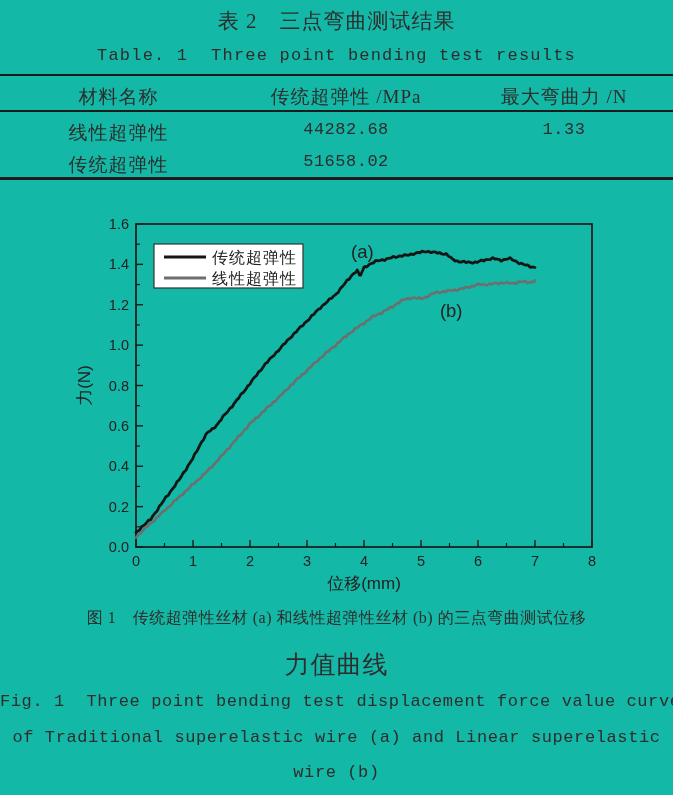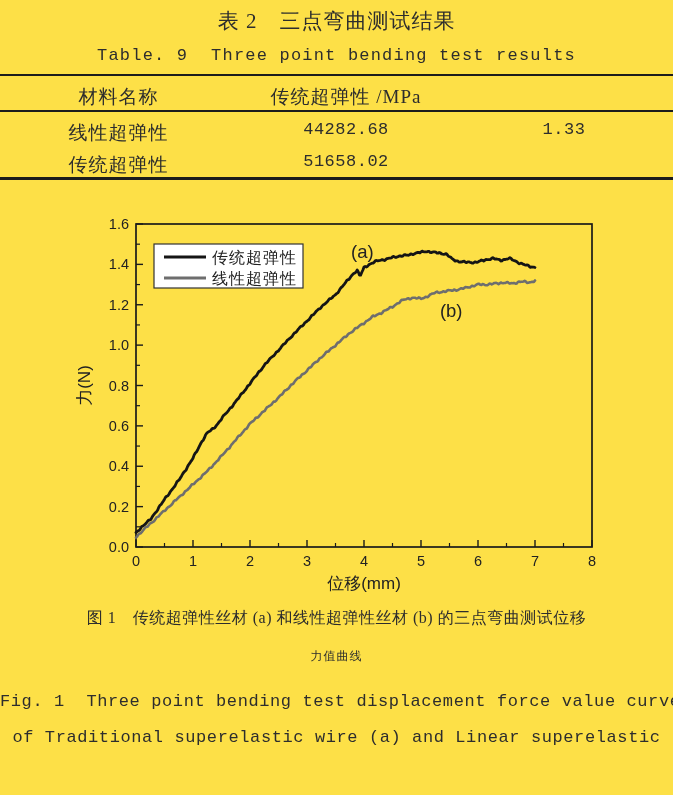--- a/index.html
+++ b/index.html
@@ -1,46 +1,47 @@
 <!DOCTYPE html>
 <html><head>
 <meta charset="utf-8">
 <style>
   html,body{margin:0;padding:0;background:#ffffff;}
   #page{
-    position:relative;width:673px;height:795px;background:#fde047;overflow:hidden;
+    position:relative;width:673px;height:795px;background:#14b8a6;overflow:hidden;
     font-family:"Liberation Serif","DejaVu Serif",serif;color:#2d2d2d;
   }
   .abs{position:absolute;}
   .center{width:673px;text-align:center;}
   .cn-title{font-size:21px;letter-spacing:1px;}
   .en-mono{font-family:"Liberation Mono","DejaVu Sans Mono",monospace;}
   .en-title{font-size:17px;letter-spacing:1.2px;white-space:pre;}
   .rule{left:0;width:673px;background:#1c1c1c;}
   .trow{left:0;width:673px;display:grid;grid-template-columns:237px 218px 218px;}
   .trow > div{text-align:center;font-size:19px;letter-spacing:1px;}
   .trow .num{font-family:"Liberation Mono","DejaVu Sans Mono",monospace;font-size:17px;letter-spacing:0.5px;}
   .cap-cn1{font-size:16px;letter-spacing:0.5px;}
-  .cap-cn2{font-size:12px;letter-spacing:1px;}
+  .cap-cn2{font-size:25px;letter-spacing:1px;}
   .cap-en{font-size:17px;letter-spacing:0.6px;white-space:pre;}
   svg text{font-family:"Liberation Sans","DejaVu Sans",sans-serif;fill:#222222;}
 </style>
 </head>
 <body>
 
 <div id="page">
 
   <div class="abs center cn-title" style="top:7px;">表 2　三点弯曲测试结果</div>
-  <div class="abs center en-mono en-title" style="top:46px;">Table. 9  Three point bending test results</div>
+  <div class="abs center en-mono en-title" style="top:46px;">Table. 1  Three point bending test results</div>
 
   <div class="abs rule" style="top:74px;height:2px;"></div>
 
   <div class="abs trow" style="top:84px;">
     <div>材料名称</div>
     <div>传统超弹性 /MPa</div>
+    <div>最大弯曲力 /N</div>
   </div>
 
   <div class="abs rule" style="top:110px;height:2px;"></div>
 
   <div class="abs trow" style="top:120px;">
     <div>线性超弹性</div>
     <div class="num">44282.68</div>
     <div class="num">1.33</div>
   </div>
 
@@ -121,14 +122,15 @@
         <text x="212" y="63" font-size="16" letter-spacing="1">传统超弹性</text>
         <line x1="164" y1="78" x2="206" y2="78" stroke="#6e6e6e" stroke-width="3.2"></line>
         <text x="212" y="84" font-size="16" letter-spacing="1">线性超弹性</text>
       </g>
     </svg>
 
   <div class="abs center cap-cn1" style="top:608px;">图 1　传统超弹性丝材 (a) 和线性超弹性丝材 (b) 的三点弯曲测试位移</div>
   <div class="abs center cap-cn2" style="top:648px;">力值曲线</div>
   <div class="abs center en-mono cap-en" style="top:692px;">Fig. 1  Three point bending test displacement force value curve</div>
   <div class="abs center en-mono cap-en" style="top:728px;">of Traditional superelastic wire (a) and Linear superelastic</div>
+  <div class="abs center en-mono cap-en" style="top:763px;">wire (b)</div>
 
 </div>
 
 </body></html>

